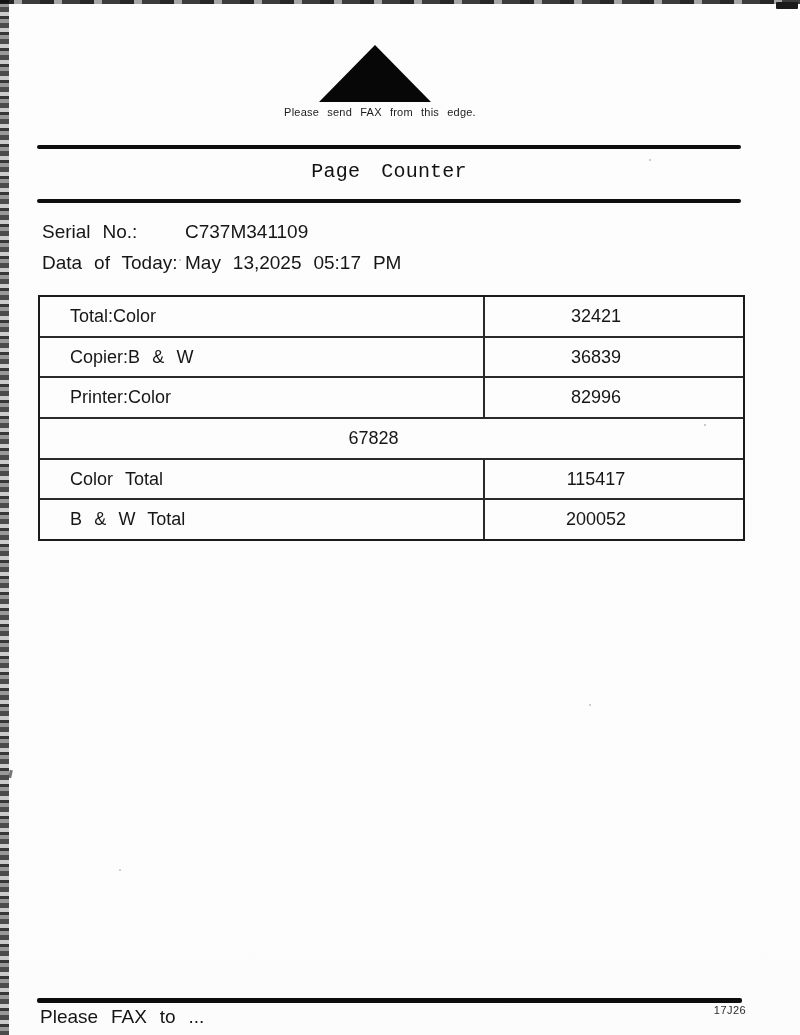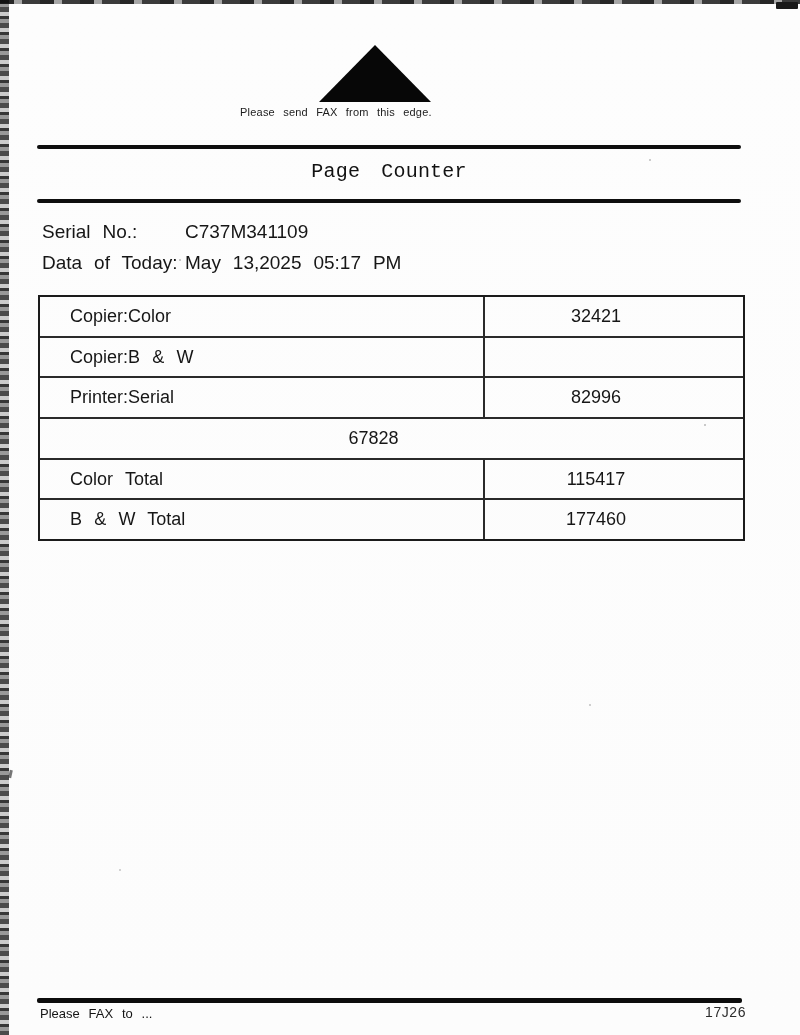--- a/index.html
+++ b/index.html
@@ -55,21 +55,21 @@
   
   .fax-triangle {
     position: absolute; left: 319px; top: 45px;
     width: 0; height: 0;
     border-left: 56px solid transparent;
     border-right: 56px solid transparent;
     border-bottom: 57px solid #070707;
   }
   .triangle-caption {
     position: absolute; left: 240px; top: 106px; width: 280px;
-    text-align: left;
+    text-align: center;
     font-size: 11px;
     letter-spacing: 0.02em;
     word-spacing: 0.45em;
     color: #1c1c1c;
   }
 
   
   .rule {
     position: absolute; left: 37px; width: 704px; height: 4px;
     background: #0e0e0e; border-radius: 2px;
@@ -121,25 +121,25 @@
     font-size: 18px;
   }
 
   
   .footer-rule {
     position: absolute; left: 37px; top: 998px; width: 705px; height: 5px;
     background: #0c0c0c; border-radius: 2px;
   }
   .fax-to {
     position: absolute; left: 40px; top: 1006px;
-    font-size: 13px; word-spacing: 0.4em; color: #151515;
+    font-size: 19px; word-spacing: 0.4em; color: #151515;
   }
   .doc-code {
     position: absolute; right: 54px; top: 1004px;
-    font-size: 14px; letter-spacing: 0.04em; color: #2a2a2a;
+    font-size: 11px; letter-spacing: 0.04em; color: #2a2a2a;
   }
 </style>
 </head>
 <body>
 
 <div class="page">
 
   <div class="scan-edge-left"></div>
   <div class="scan-edge-top"></div>
   <div class="scan-corner-mark"></div>
@@ -158,40 +158,41 @@
       <span class="meta-value">C737M341109</span>
     </div>
     <div class="meta-row">
       <span class="meta-label">Data of Today:</span>
       <span class="meta-value">May 13,2025 05:17 PM</span>
     </div>
   </div>
 
   <div class="counter-table">
     <div class="counter-row">
-      <div class="counter-label">Copier:Color</div>
+      <div class="counter-label">Total:Color</div>
       <div class="counter-value">32421</div>
     </div>
     <div class="counter-row">
       <div class="counter-label">Copier:B &amp; W</div>
+      <div class="counter-value">36839</div>
     </div>
     <div class="counter-row">
-      <div class="counter-label">Printer:Serial</div>
+      <div class="counter-label">Printer:Color</div>
       <div class="counter-value">82996</div>
     </div>
     <div class="counter-row">
       <div class="counter-value">67828</div>
     </div>
     <div class="counter-row">
       <div class="counter-label">Color Total</div>
       <div class="counter-value">115417</div>
     </div>
     <div class="counter-row">
       <div class="counter-label">B &amp; W Total</div>
-      <div class="counter-value">177460</div>
+      <div class="counter-value">200052</div>
     </div>
   </div>
 
   <div class="footer-rule"></div>
   <div class="fax-to">Please FAX to ...</div>
   <div class="doc-code">17J26</div>
 
 </div>
 
 </body></html>

